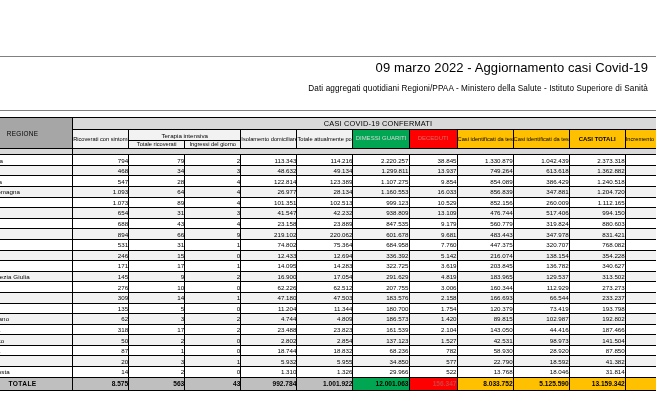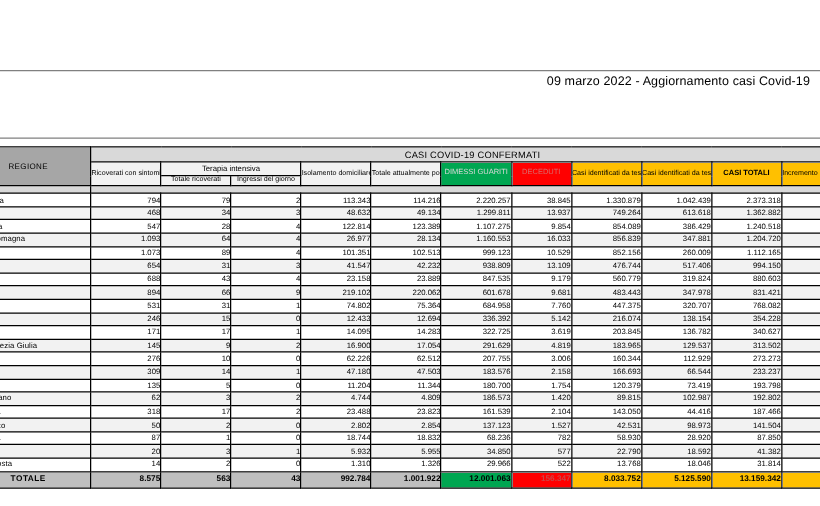--- a/index.html
+++ b/index.html
@@ -36,21 +36,21 @@
   .rule.bot  { top: 110px; }
 
   .title-block {
     position: absolute;
     left: 0;
     top: 60px;
     width: 648px;
     text-align: right;
   }
   .title-line1 {
-    font-size: 10px;
+    font-size: 13px;
     letter-spacing: .1px;
     margin-bottom: 9px;
     white-space: nowrap;
   }
   .title-line2 {
     font-size: 8.2px;
     letter-spacing: .1px;
     white-space: nowrap;
   }
 
@@ -176,20 +176,21 @@
 </style>
 </head>
 <body>
 
 <div class="banner"></div>
 <div class="rule top"></div>
 <div class="rule bot"></div>
 
 <div class="title-block">
   <div class="title-line1">09 marzo 2022 - Aggiornamento casi Covid-19</div>
+  <div class="title-line2">Dati aggregati quotidiani Regioni/PPAA - Ministero della Salute - Istituto Superiore di Sanità</div>
 </div>
 
 <div class="table-wrap">
   <table class="covid">
     <colgroup>
       <col style="width:100px">
       <col style="width:56px">
       <col style="width:56px">
       <col style="width:56px">
       <col style="width:56px">

